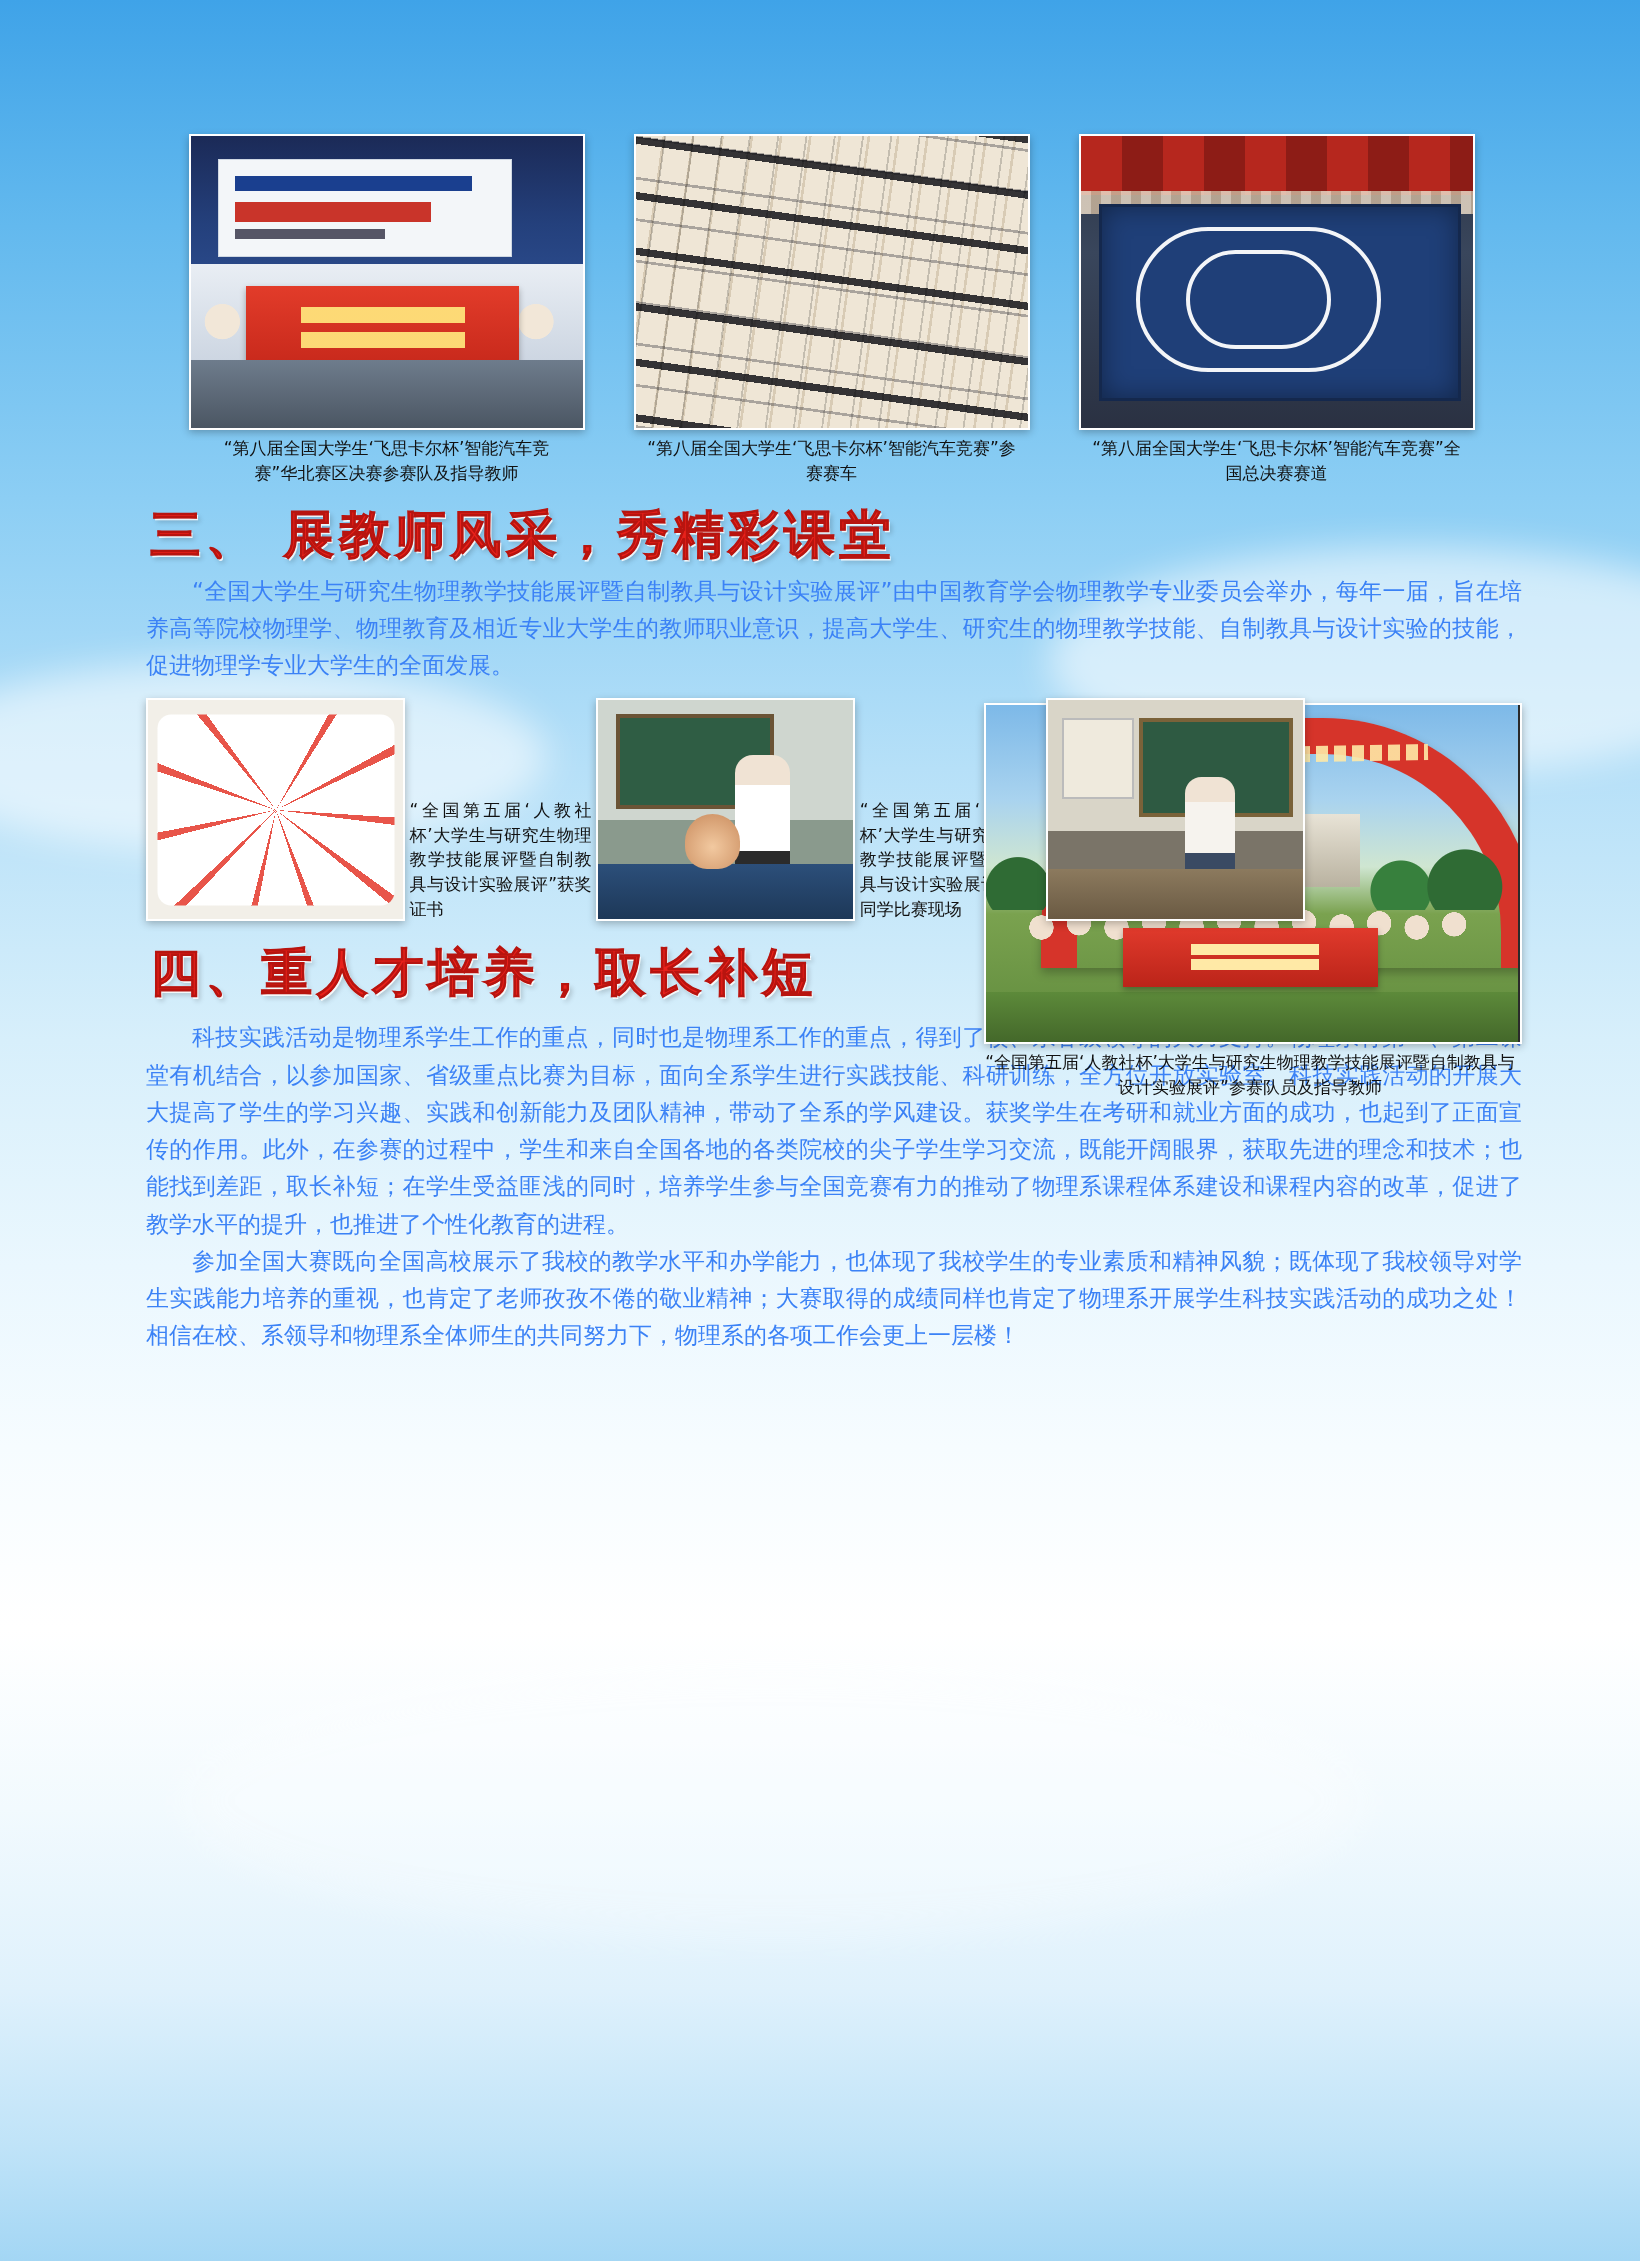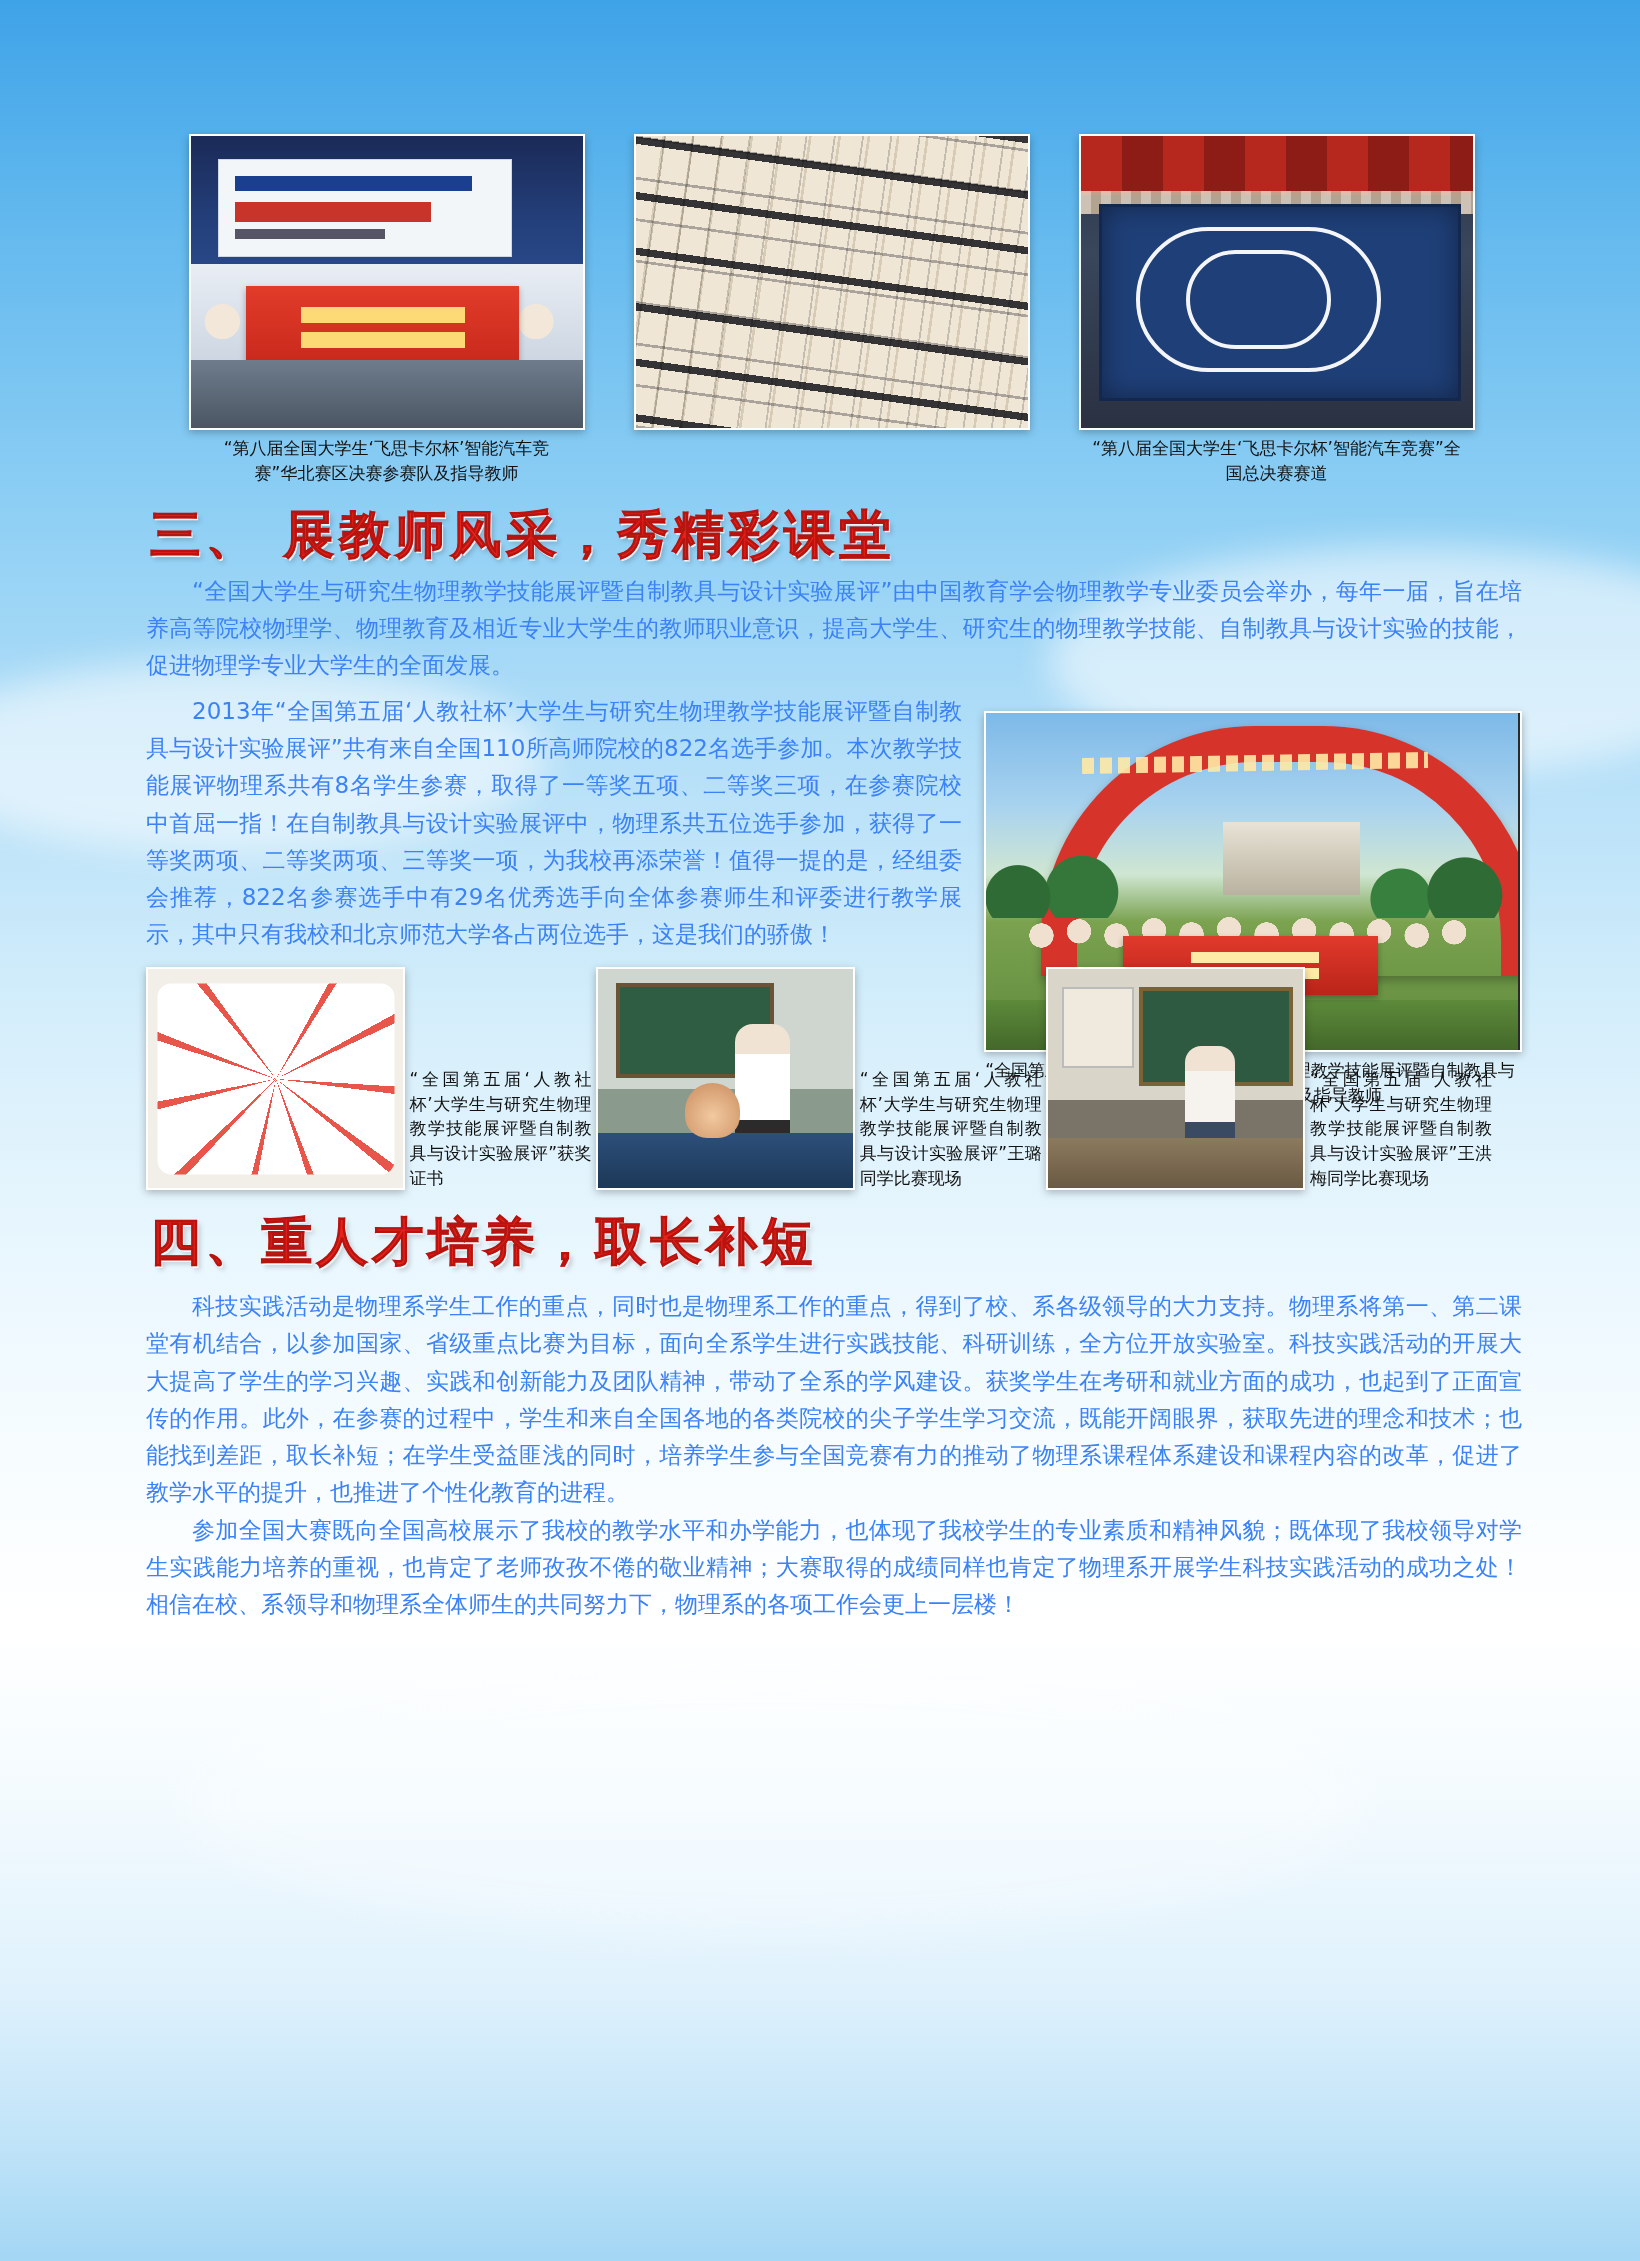--- a/index.html
+++ b/index.html
@@ -258,20 +258,21 @@
             <div class="floor"></div>
           </div>
         </div>
         <div class="cap" style="width:346px;">“第八届全国大学生‘飞思卡尔杯’智能汽车竞赛”华北赛区决赛参赛队及指导教师</div>
       </div>
 
       <div class="photo-block">
         <div class="ph">
           <div class="img-cars"></div>
         </div>
+        <div class="cap" style="width:374px;">“第八届全国大学生‘飞思卡尔杯’智能汽车竞赛”参赛赛车</div>
       </div>
 
       <div class="photo-block">
         <div class="ph">
           <div class="img-track">
             <div class="topbanner"></div>
             <div class="crowd2"></div>
             <div class="mat"></div>
             <div class="line l-a"></div>
             <div class="line l-b"></div>
@@ -295,21 +296,20 @@
             <div class="bldg"></div>
             <div class="trees"></div>
             <div class="lawn"></div>
             <div class="people"></div>
             <div class="banner2"></div>
           </div>
         </div>
         <div class="cap" style="width:532px;">“全国第五届‘人教社杯’大学生与研究生物理教学技能展评暨自制教具与设计实验展评”参赛队员及指导教师</div>
       </div>
 
-      <div class="para narrow" style="margin-top:8.2px;">2013年“全国第五届‘人教社杯’大学生与研究生物理教学技能展评暨自制教具与设计实验展评”共有来自全国110所高师院校的822名选手参加。本次教学技能展评物理系共有8名学生参赛，取得了一等奖五项、二等奖三项，在参赛院校中首屈一指！在自制教具与设计实验展评中，物理系共五位选手参加，获得了一等奖两项、二等奖两项、三等奖一项，为我校再添荣誉！值得一提的是，经组委会推荐，822名参赛选手中有29名优秀选手向全体参赛师生和评委进行教学展示，其中只有我校和北京师范大学各占两位选手，这是我们的骄傲！</div>
     </div>
 
     <div class="photo-row-mid">
 
       <div class="pc">
         <div class="ph">
           <div class="img-certs"></div>
         </div>
         <div class="cap-side">“全国第五届‘人教社杯’大学生与研究生物理教学技能展评暨自制教具与设计实验展评”获奖证书</div>
       </div>

